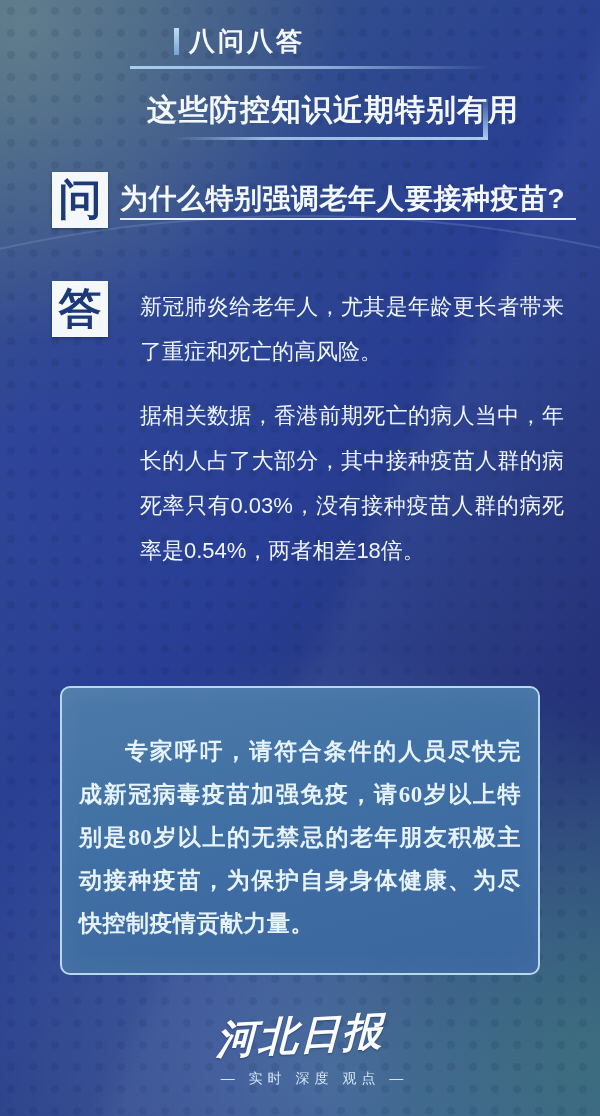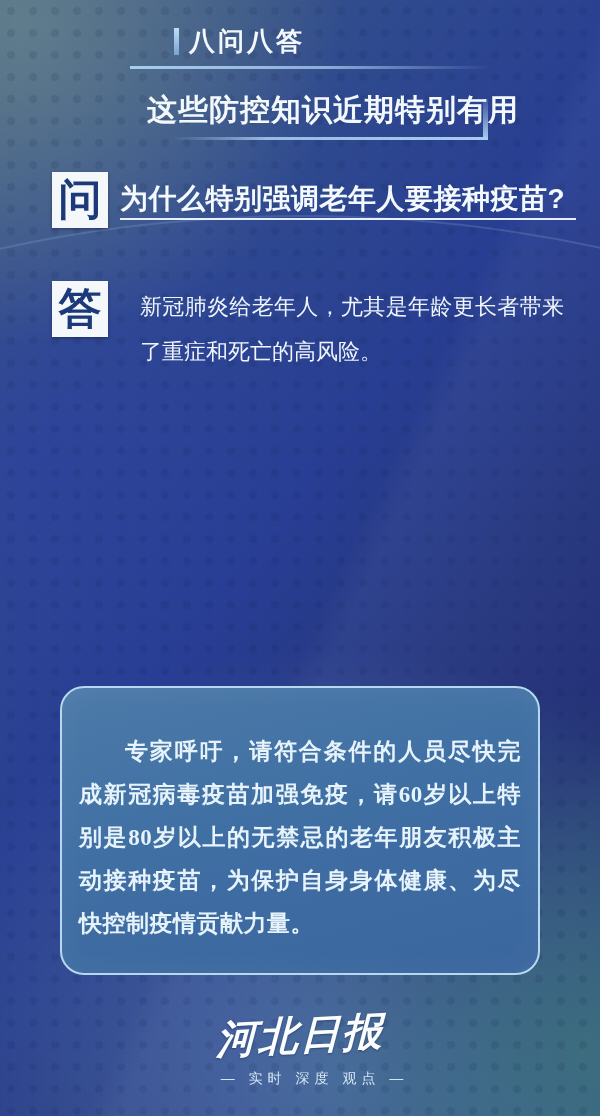--- a/index.html
+++ b/index.html
@@ -61,21 +61,21 @@
 
   .a-text{
     position:absolute;left:120px;top:284px;width:424px;
     font-size:22px;line-height:45px;color:#eef5fb;text-align:justify;margin-left:20px;
   }
   .a-para2{margin-top:19px;}
 
   
   .callout{
     position:absolute;left:60px;top:686px;width:480px;height:289px;
-    box-sizing:border-box;border:2px solid #b7d9ef;border-radius:24px;
+    box-sizing:border-box;border:2px solid #b7d9ef;border-radius:10px;
     background:linear-gradient(165deg,#4c7aa8 0%,#406fa4 45%,#3a669e 100%);
     padding:42px 17px 0 17px;
     box-shadow:inset 0 0 30px rgba(255,255,255,.06);
   }
   .callout-text{
     font-family:"Liberation Serif","DejaVu Serif",serif;
     font-weight:700;font-size:23px;line-height:43px;letter-spacing:.5px;
     color:#e6f3fb;text-indent:2em;text-align:justify;
   }
 
@@ -109,20 +109,21 @@
       <div class="badge-vbar2"></div>
     </div>
   </div>
 
   <div class="label-box q-box">问</div>
   <div class="q-text">为什么特别强调老年人要接种疫苗?</div>
 
   <div class="label-box a-box">答</div>
   <div class="a-text">
     <div class="a-para1">新冠肺炎给老年人，尤其是年龄更长者带来了重症和死亡的高风险。</div>
+    <div class="a-para2">据相关数据，香港前期死亡的病人当中，年长的人占了大部分，其中接种疫苗人群的病死率只有0.03%，没有接种疫苗人群的病死率是0.54%，两者相差18倍。</div>
   </div>
 
   <div class="callout">
     <div class="callout-text">专家呼吁，请符合条件的人员尽快完成新冠病毒疫苗加强免疫，请60岁以上特别是80岁以上的无禁忌的老年朋友积极主动接种疫苗，为保护自身身体健康、为尽快控制疫情贡献力量。</div>
   </div>
 
   <div class="footer">
     <div class="logo">河北日报</div>
     <div class="tagline">— 实时 深度 观点 —</div>
   </div>

